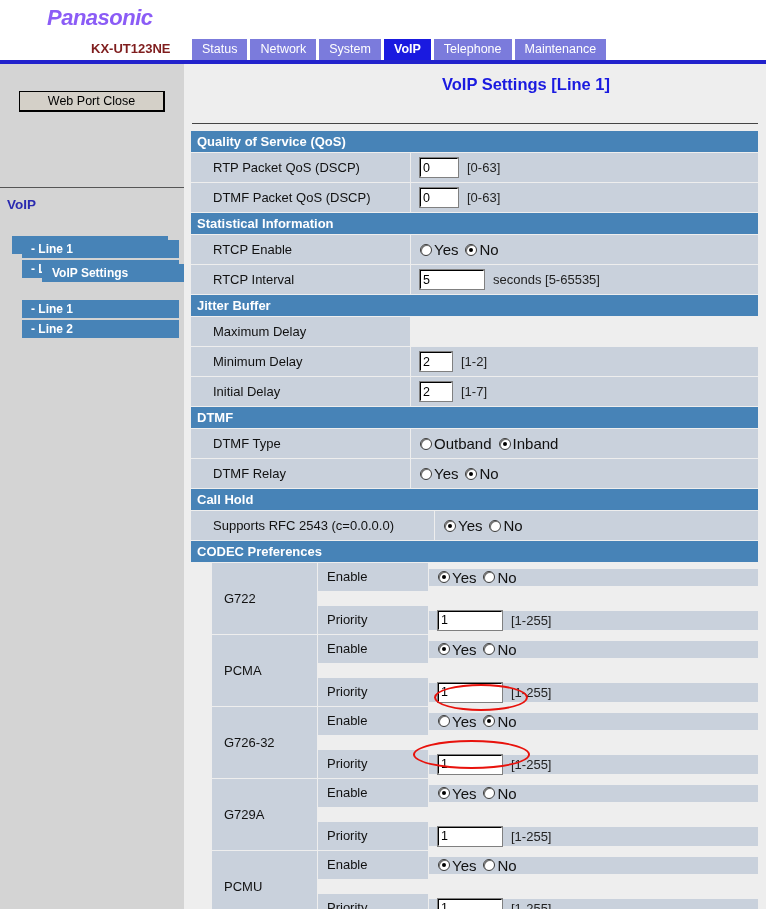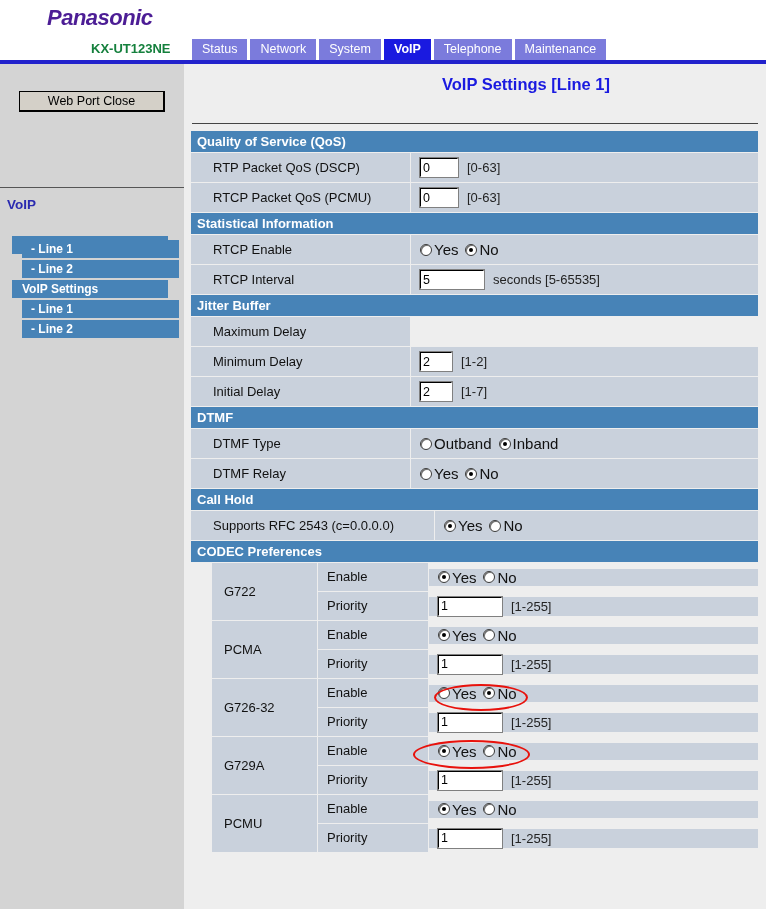--- a/index.html
+++ b/index.html
@@ -17,26 +17,26 @@
   }
 
   
   #header {
     position: absolute; left: 0; top: 0; width: 766px; height: 63px;
     background: #ffffff;
   }
   #logo {
     position: absolute; left: 47px; top: 5px;
     font-size: 22px; font-weight: bold; font-style: italic;
-    color: #4c1d95; letter-spacing: -0.5px;
+    color: #8b5cf6; letter-spacing: -0.5px;
     font-family: "Liberation Sans", sans-serif;
   }
   #model {
     position: absolute; left: 47px; top: 41px;
-    font-size: 13px; font-weight: bold; color: #15803d;
+    font-size: 13px; font-weight: bold; color: #7f1d1d;
     letter-spacing: 0px;
     padding-left: 44px;
   }
   #tabs {
     position: absolute; left: 192px; top: 39px;
     height: 21px; display: flex; gap: 3px;
   }
   .tab {
     height: 21px; line-height: 21px;
     background: #7b7bdc; color: #ffffff;
@@ -178,21 +178,21 @@
   .codec-block { display: flex; margin-bottom: 1px; }
   .codec-name {
     background: #c9d1dc; color: #111111;
     flex: 0 0 105px; margin-left: 21px;
     font-size: 13px;
     display: flex; align-items: center;
     padding-left: 12px;
   }
   .codec-rows { flex: 1 1 auto; margin-left: 1px; }
   .codec-row { display: flex; height: 28px; align-items: center; }
-  .codec-row + .codec-row { margin-top: 1px; }
+  .codec-row + .codec-row { margin-top: 15px; }
   .codec-row .ctype {
     background: #c9d1dc; color: #111111;
     flex: 0 0 110px; font-size: 13px; line-height: 28px;
     padding-left: 9px;
   }
   .codec-row .cval {
     background: #c9d1dc; color: #111111;
     flex: 1 1 auto; margin-left: 1px; padding-left: 9px;
     display: flex; align-items: center; font-size: 13px;
   }
@@ -226,41 +226,41 @@
 
   <div id="sidebar">
     <div id="webport-wrap">
       <span id="webport">Web Port Close</span>
     </div>
     <div id="sb-divider"></div>
     <div id="sb-title">VoIP</div>
   <div class="sb-item sb-group" style="top: 172px;">SIP Settings</div>
       <div class="sb-item sb-sub" style="top: 176px;">- Line 1</div>
       <div class="sb-item sb-sub" style="top: 196px;">- Line 2</div>
-      <div class="sb-item sb-group" style="top: 216px;">VoIP Settings</div>
+      <div class="sb-item sb-group" style="top: 200px; margin-left: 30px;">VoIP Settings</div>
       <div class="sb-item sb-sub" style="top: 236px;">- Line 1</div>
       <div class="sb-item sb-sub" style="top: 256px;">- Line 2</div>
     </div>
 
   <div id="main">
     <div id="page-title">VoIP Settings [Line 1]</div>
     <div id="title-rule"></div>
 
     <div id="tablewrap">
 
       <div class="sec-header">Quality of Service (QoS)</div>
       <div class="row">
         <div class="lbl">RTP Packet QoS (DSCP)</div>
         <div class="val">
           <input class="tin w-mid" type="text" value="0" style="">
           <span class="hint">[0-63]</span>
         </div>
       </div>
       <div class="row">
-        <div class="lbl">RTCP Packet QoS (PCMU)</div>
+        <div class="lbl">DTMF Packet QoS (DSCP)</div>
         <div class="val">
           <input class="tin w-mid" type="text" value="0" style="">
           <span class="hint">[0-63]</span>
         </div>
       </div>
 
       <div class="sec-header">Statistical Information</div>
       <div class="row">
         <div class="lbl">RTCP Enable</div>
         <div class="val">

